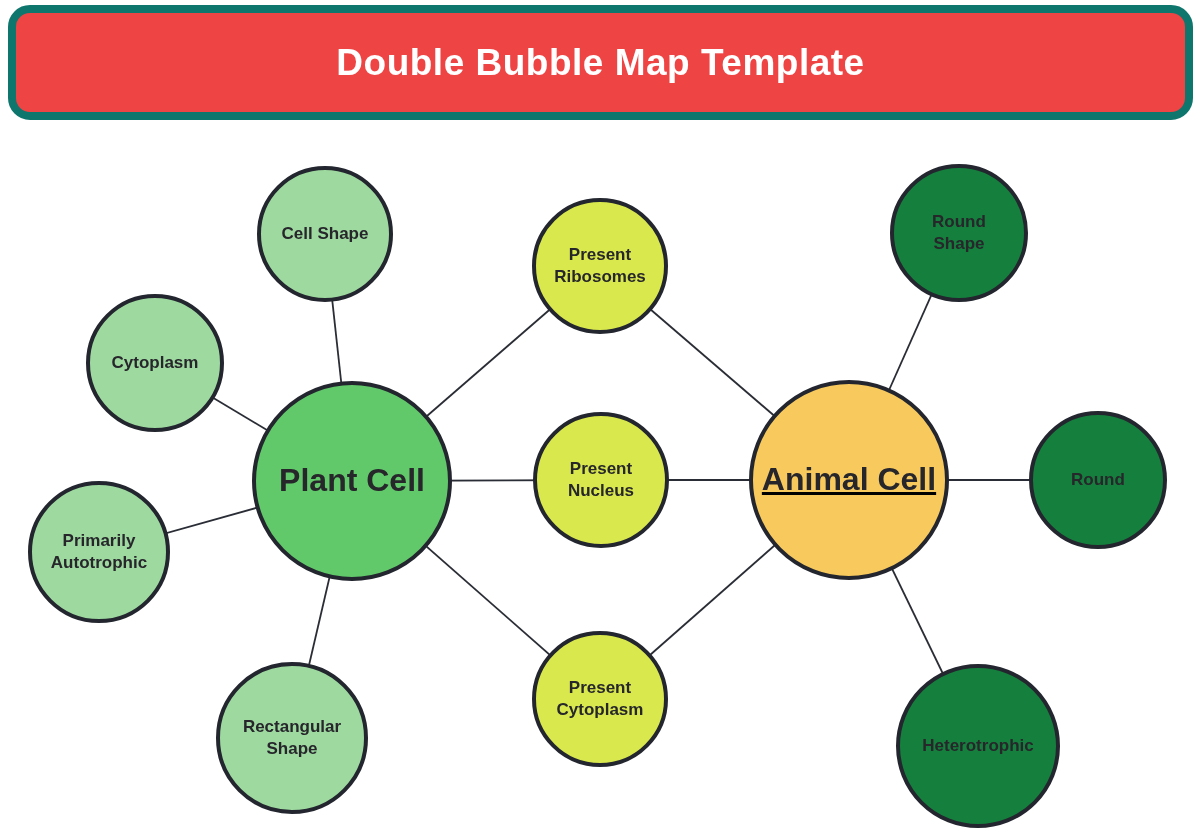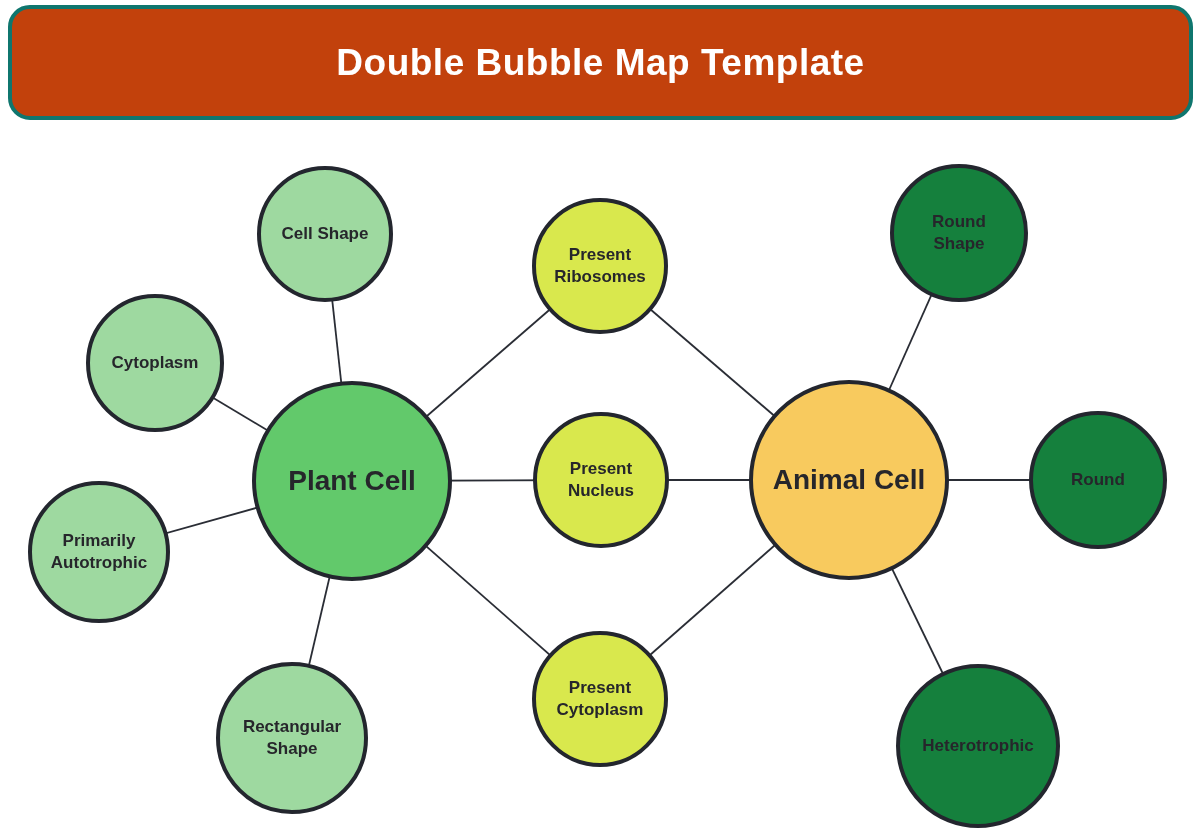--- a/index.html
+++ b/index.html
@@ -19,22 +19,22 @@
   }
   #edges line {
     stroke: #2a2d35;
     stroke-width: 1.8;
   }
   .banner {
     position: absolute;
     left: 8px; top: 5px;
     width: 1185px; height: 115px;
     box-sizing: border-box;
-    background: #c2410c;
-    border: 4px solid #0f766e;
+    background: #ef4444;
+    border: 8px solid #0f766e;
     border-radius: 22px;
     display: flex;
     align-items: center;
     justify-content: center;
     z-index: 3;
   }
   .banner .title {
     color: #ffffff;
     font-size: 37px;
     font-weight: bold;
@@ -51,21 +51,21 @@
     justify-content: center;
     text-align: center;
     z-index: 2;
   }
   .node .label {
     color: #26262b;
     font-weight: bold;
     white-space: pre-line;
     line-height: 1.3;
   }
-  .node.main .label { font-size: 28px; text-align: right; }
+  .node.main .label { font-size: 32px; text-align: right; }
   .node.sat .label { font-size: 17px; }
   .green-main   { background: #62c96b; }
   .light-green  { background: #9ed9a0; }
   .yellow-green { background: #d9e84d; }
   .orange-main  { background: #f8ca5e; }
   .pale-yellow  { background: #15803d; }
 </style>
 </head>
 <body>
 
@@ -88,21 +88,21 @@
   </svg>
 
   <div class="banner">
     <div class="title">Double Bubble Map Template</div>
   </div>
 
   <div class="node main green-main" style="left:252px; top:381px; width:200px; height:200px;">
     <span class="label">Plant Cell</span>
   </div>
 
-  <div class="node main orange-main" style="left:749px; top:380px; width:200px; height:200px;">
+  <div class="node main orange-main" style="left:749px; top:380px; width:200px; height:200px;text-decoration:underline;">
     <span class="label">Animal Cell</span>
   </div>
 
   <div class="node sat light-green" style="left:257px; top:166px; width:136px; height:136px;">
     <span class="label">Cell Shape</span>
   </div>
 
   <div class="node sat light-green" style="left:86px; top:294px; width:138px; height:138px;">
     <span class="label">Cytoplasm</span>
   </div>

